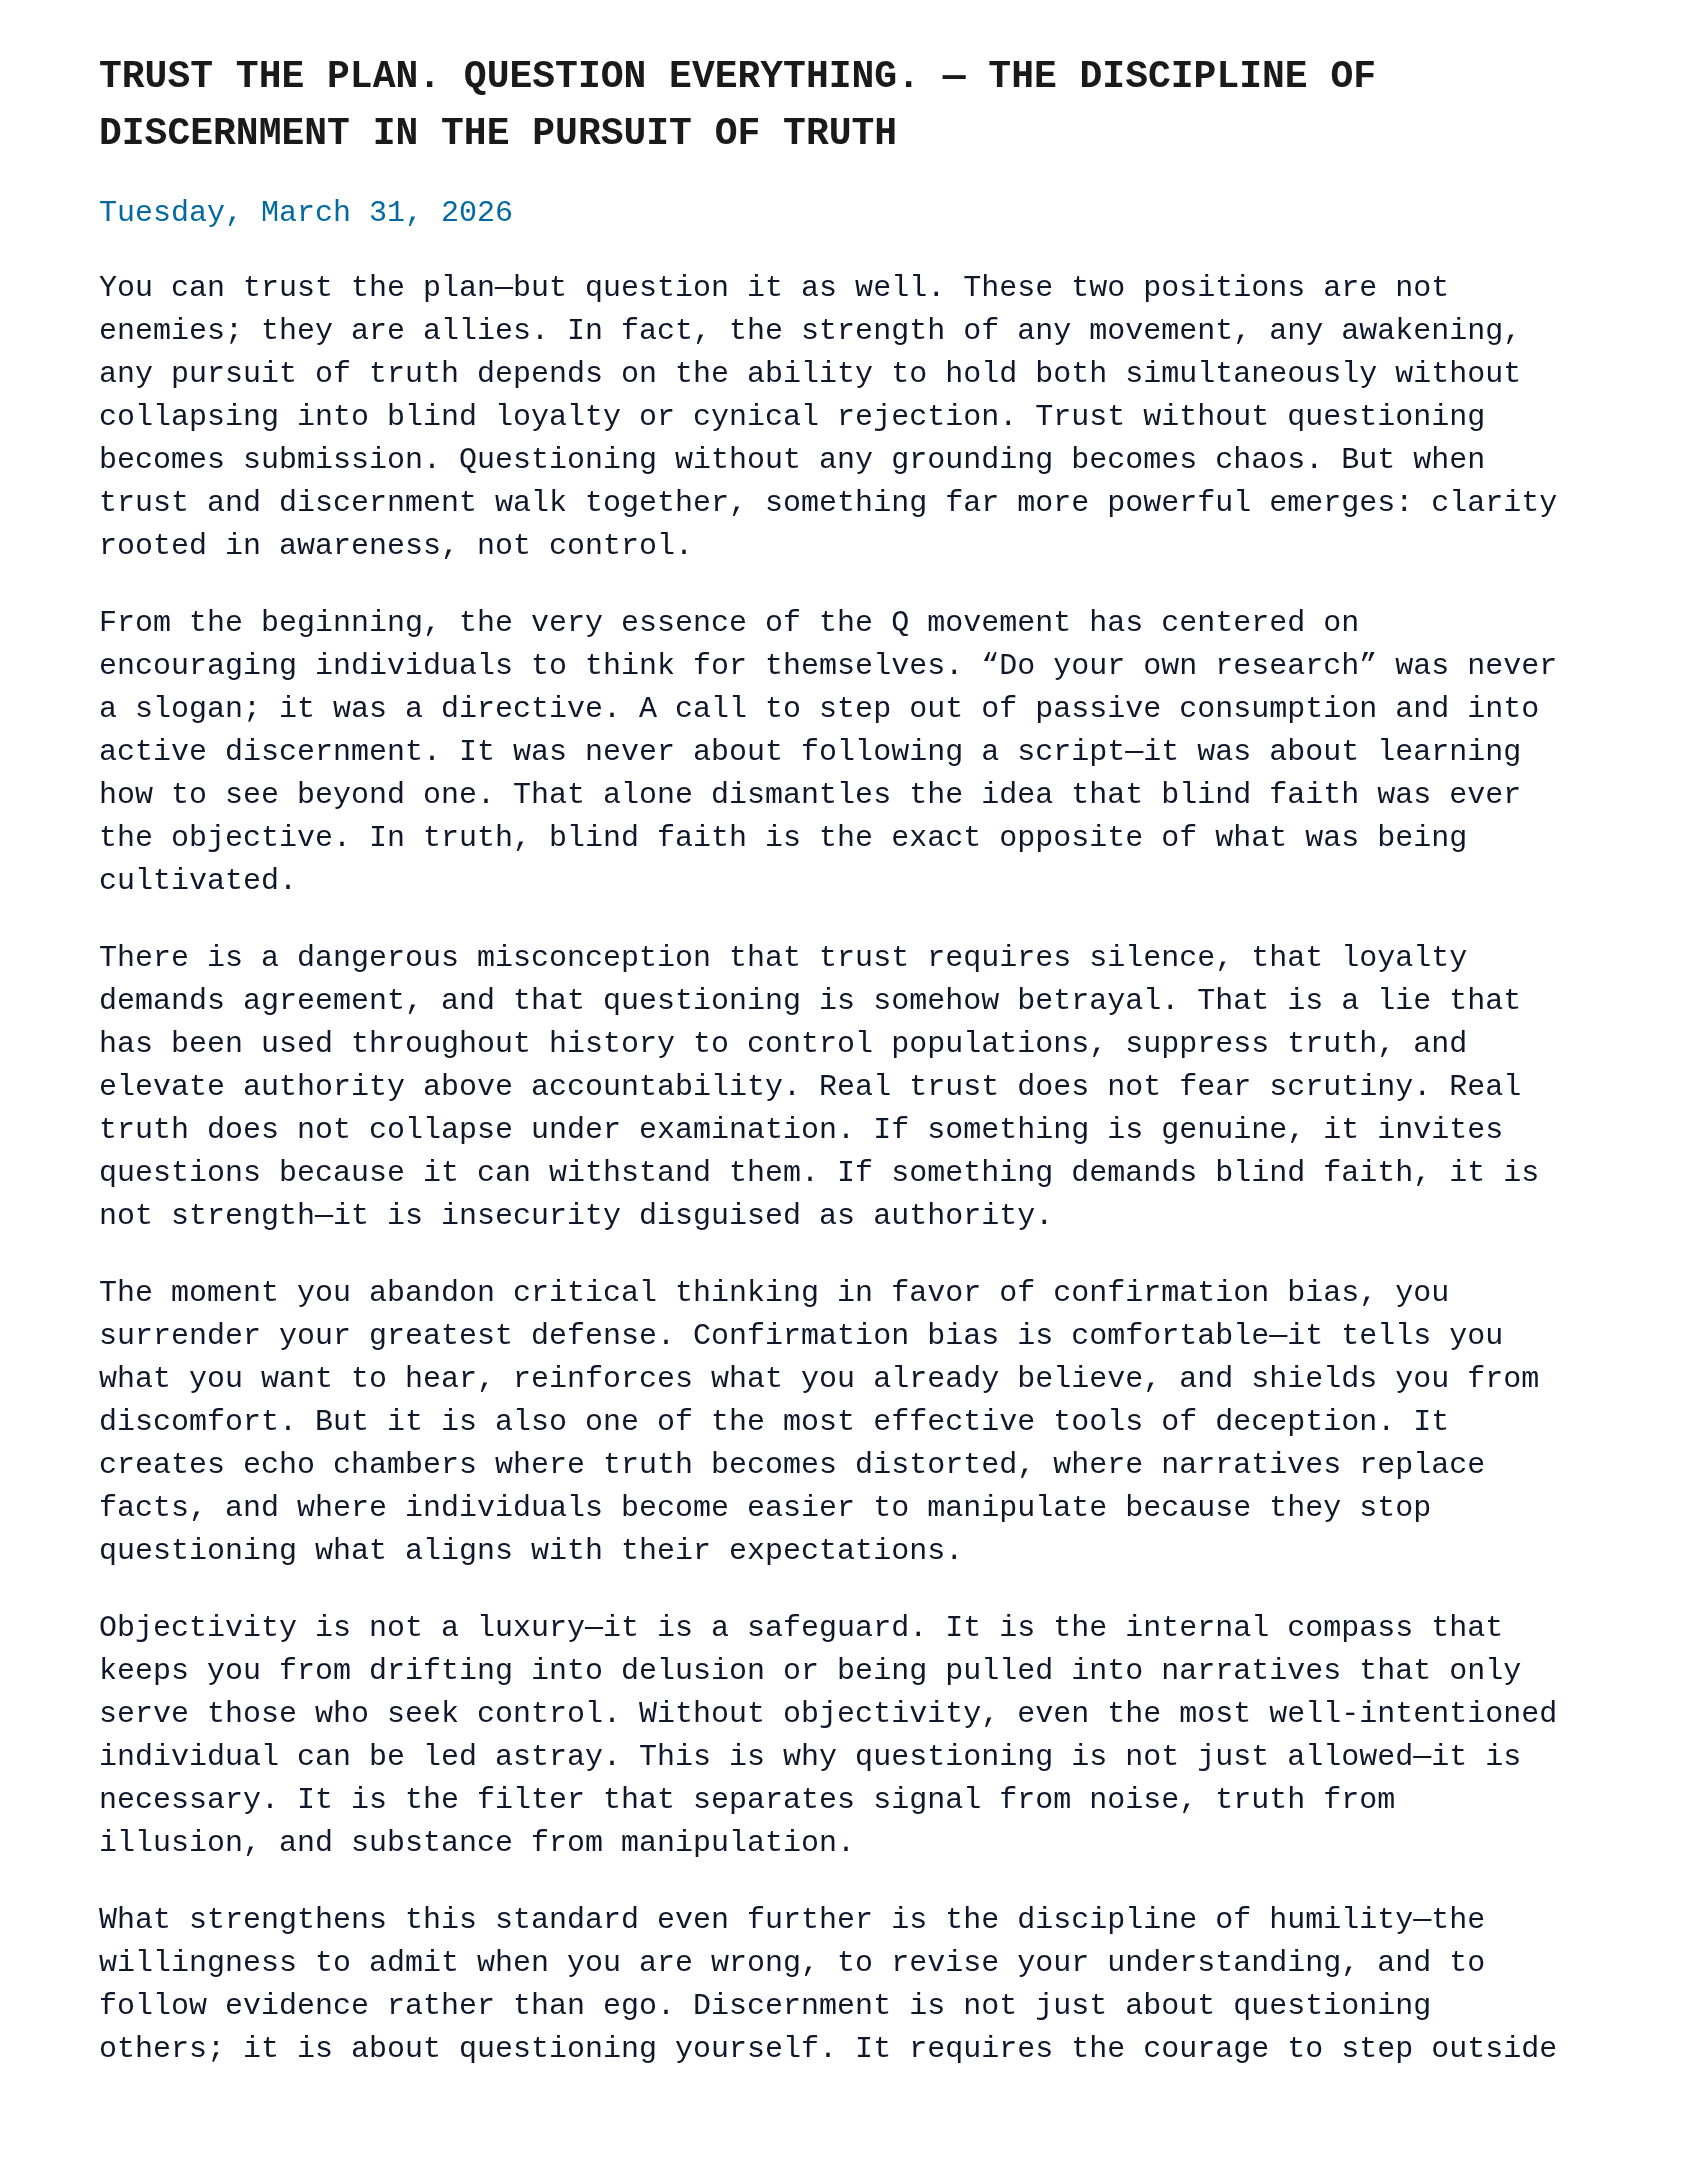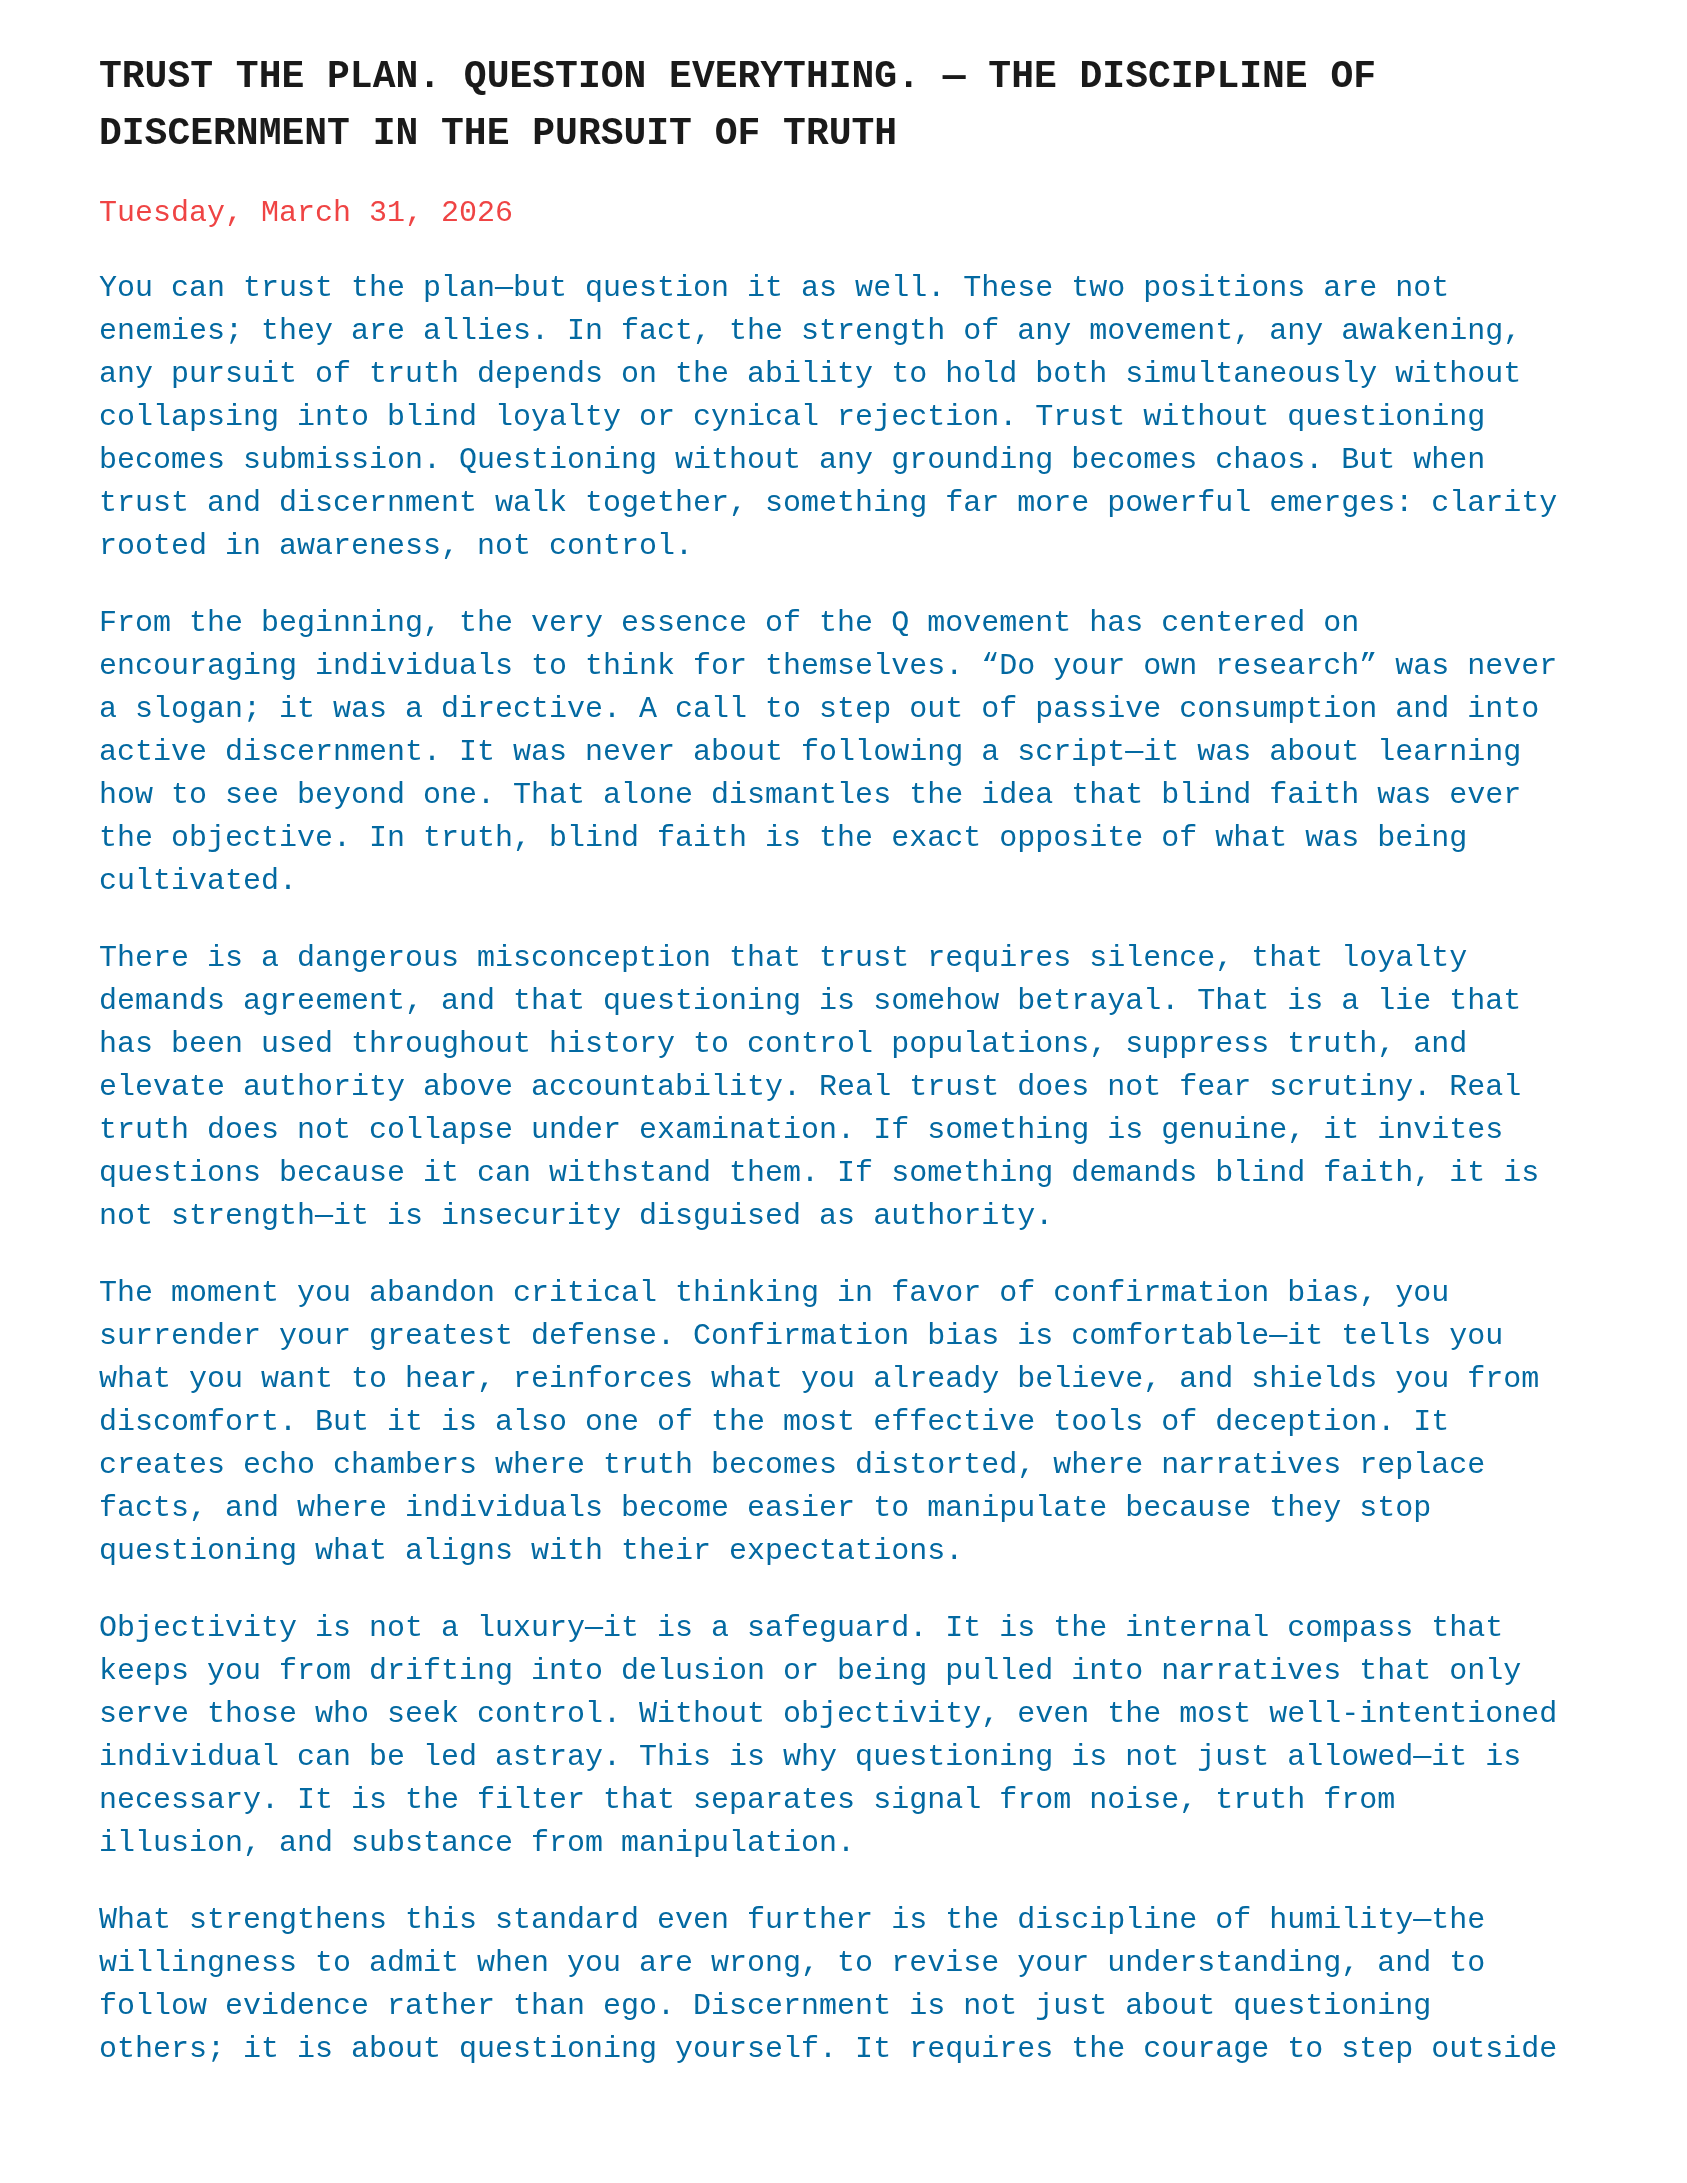--- a/index.html
+++ b/index.html
@@ -22,28 +22,28 @@
     font-size: 38px;
     line-height: 57px;
     color: #1a1a1a;
     white-space: pre-line;
     margin-bottom: 30px;
     letter-spacing: 0;
   }
   .article-date {
     font-size: 30px;
     line-height: 43px;
-    color: #ef4444;
+    color: #0369a1;
     margin-bottom: 32px;
     white-space: pre-line;
   }
   .article-body p {
     font-size: 30px;
     line-height: 43px;
-    color: #0369a1;
+    color: #0f172a;
     white-space: pre-line;
     margin: 0 0 34px 0;
   }
 </style>
 </head>
 <body>
 
 <div class="page">
   <h1 class="article-title">TRUST THE PLAN. QUESTION EVERYTHING. — THE DISCIPLINE OF
 DISCERNMENT IN THE PURSUIT OF TRUTH</h1>

